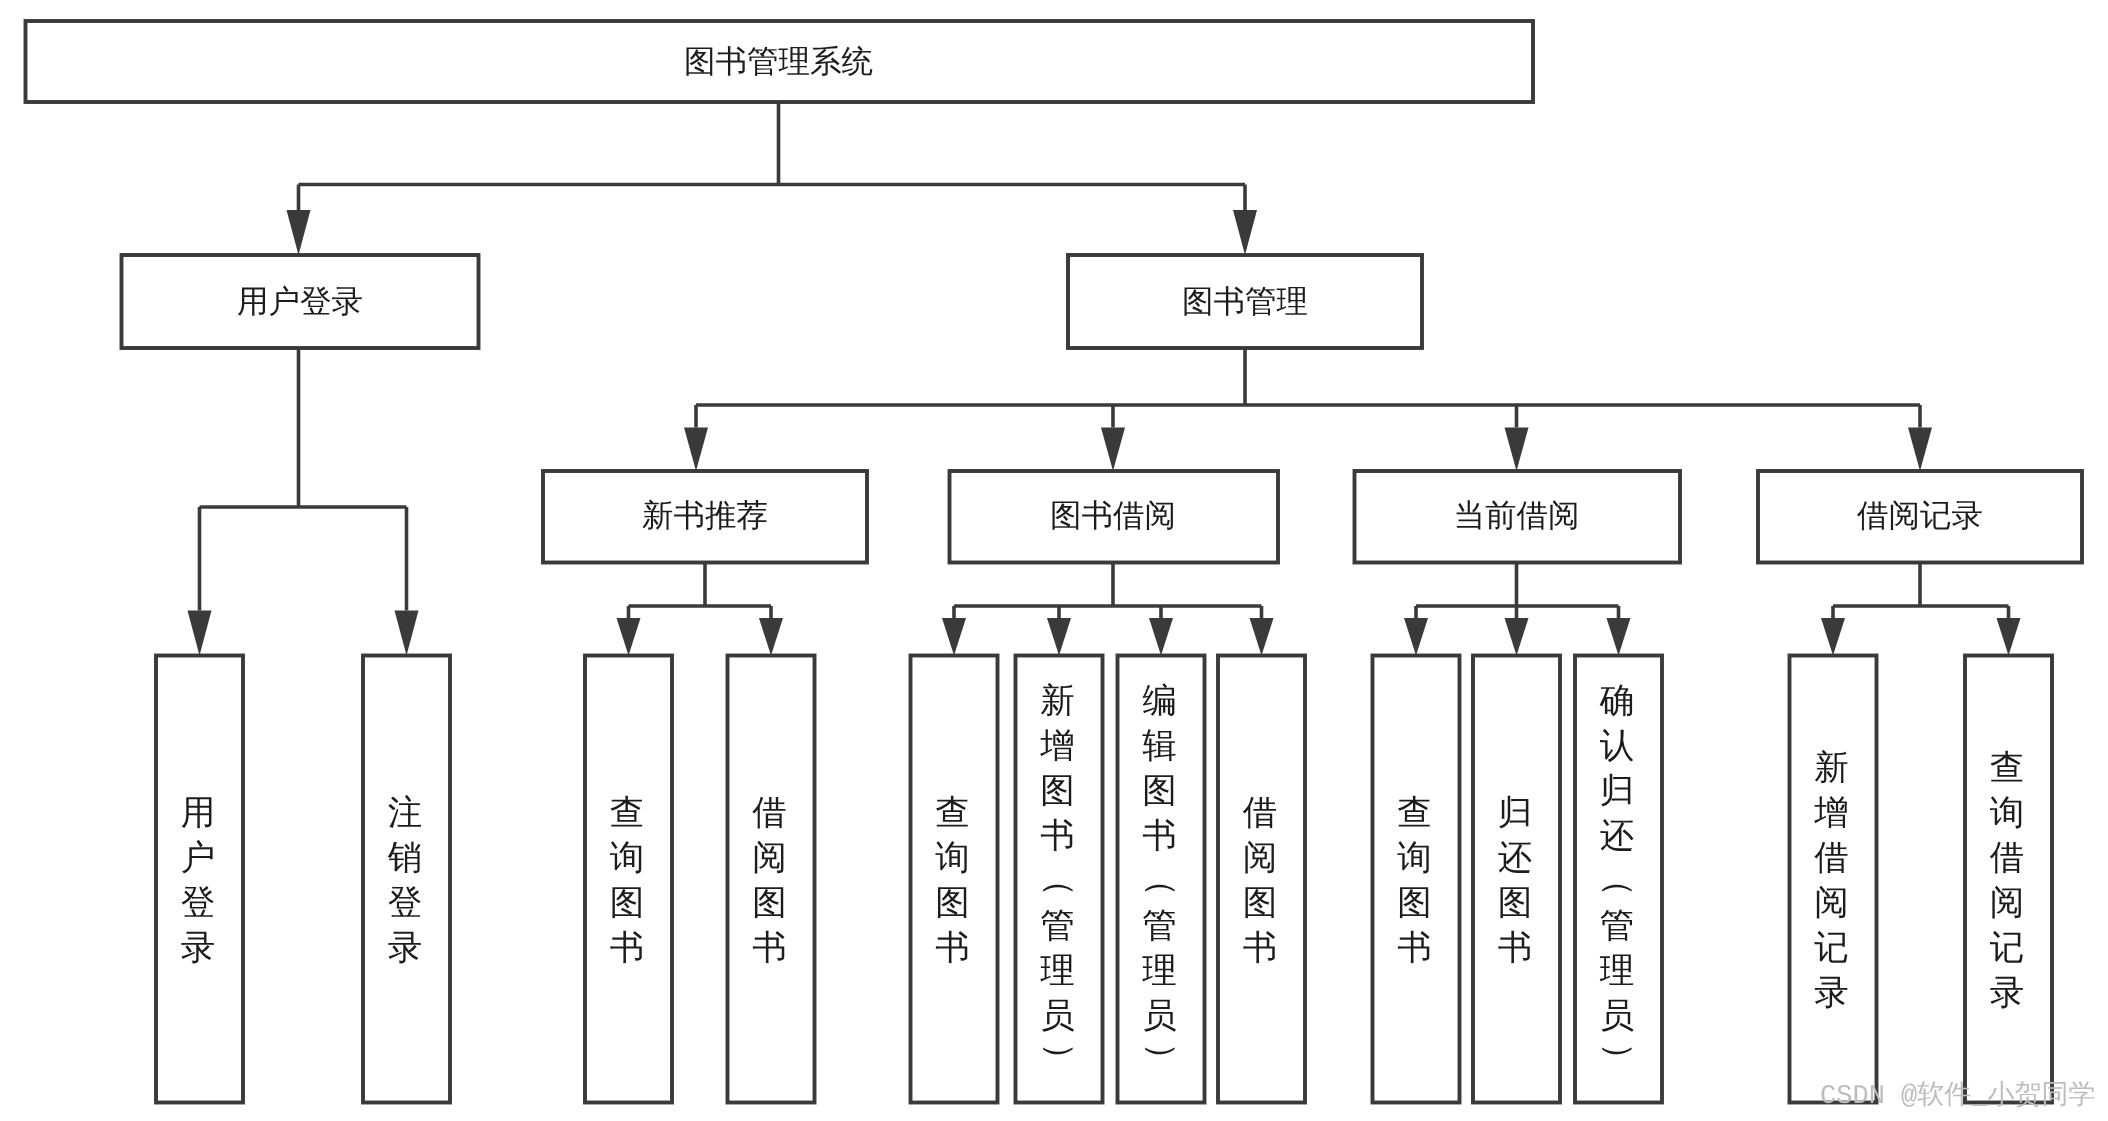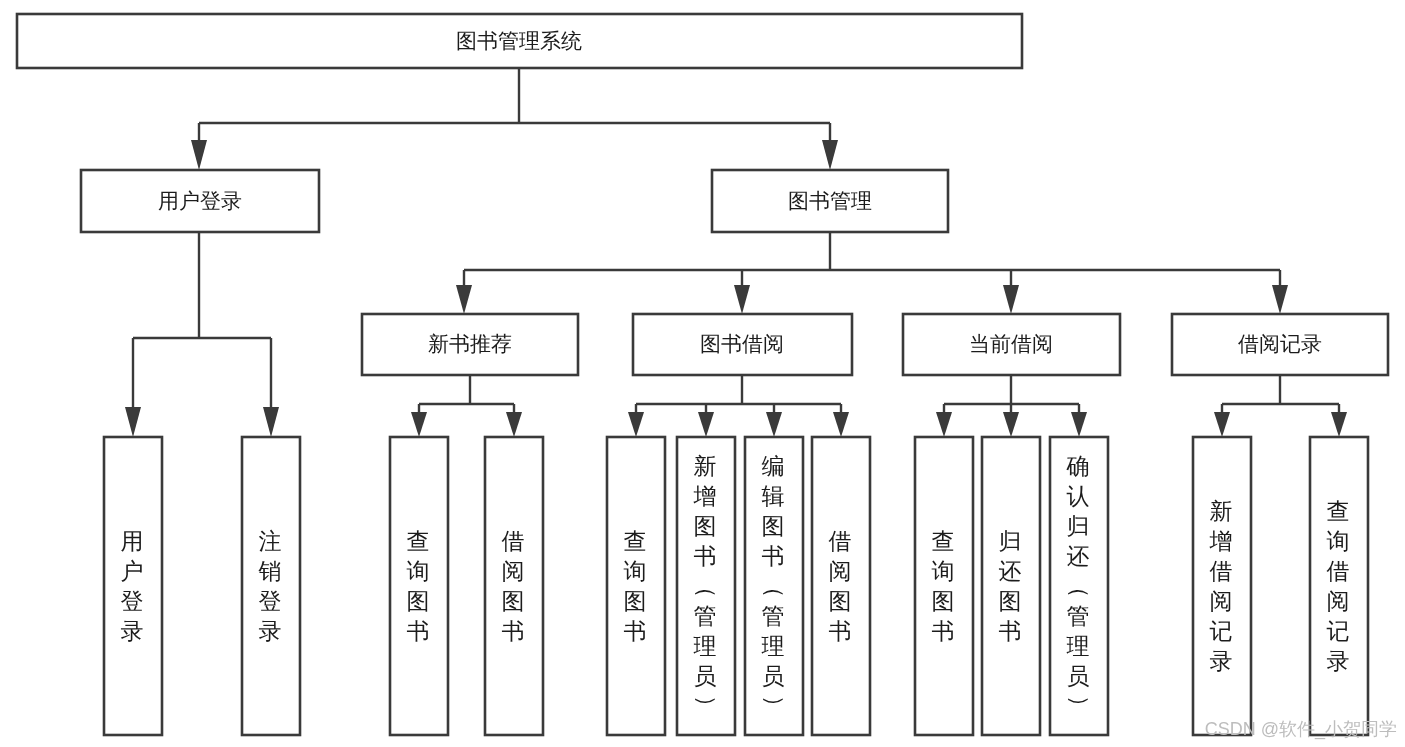--- a/index.html
+++ b/index.html
@@ -51,21 +51,21 @@
     fill: none;
   }
   .arrow-head {
     fill: #3a3a3a;
     stroke: none;
   }
   .watermark {
     position: absolute;
     right: 8px;
     bottom: 6px;
-    font-family: Liberation Sans, sans-serif;
+    font-family: Liberation Mono, monospace;
     font-size: 18px;
     color: #bdbdbd;
     white-space: nowrap;
     pointer-events: none;
     user-select: none;
   }
 </style>
 </head>
 <body>
 

